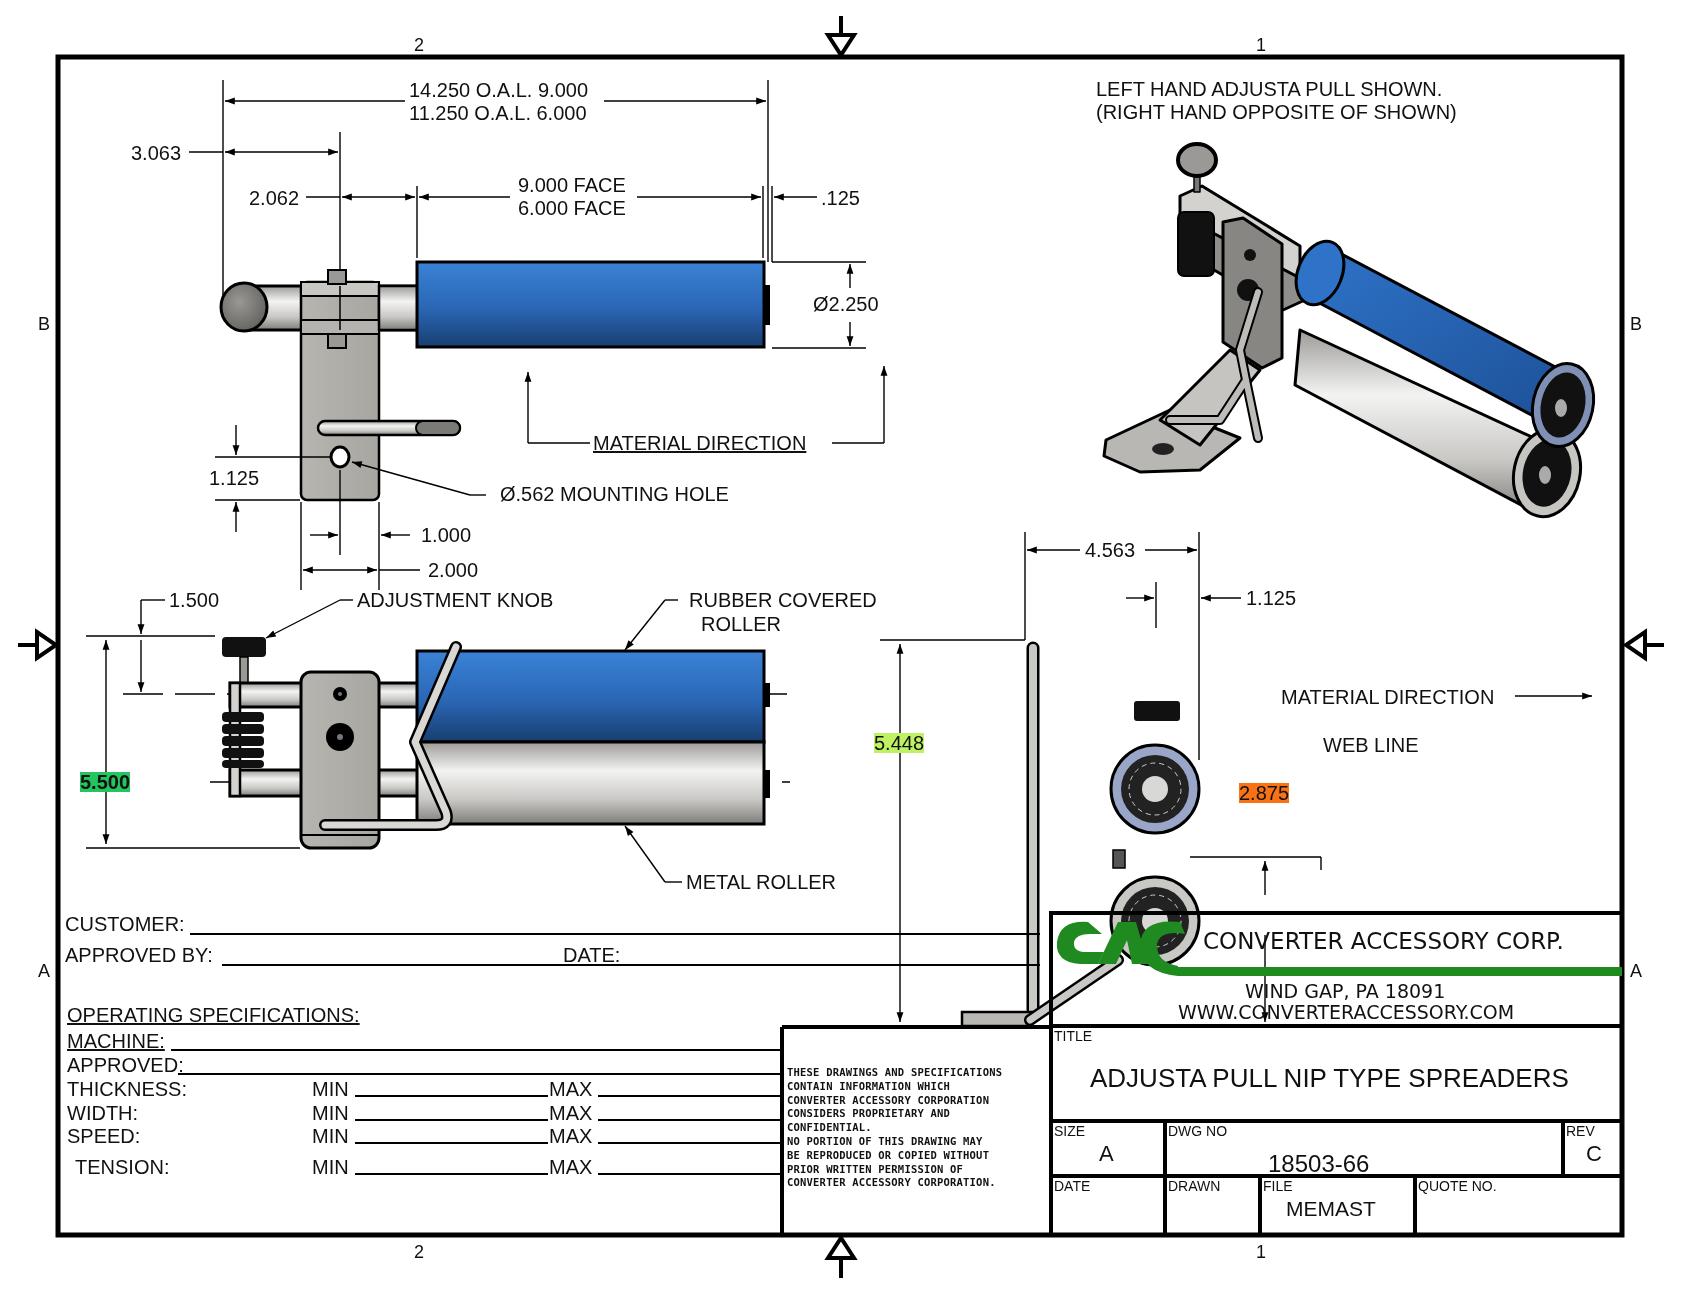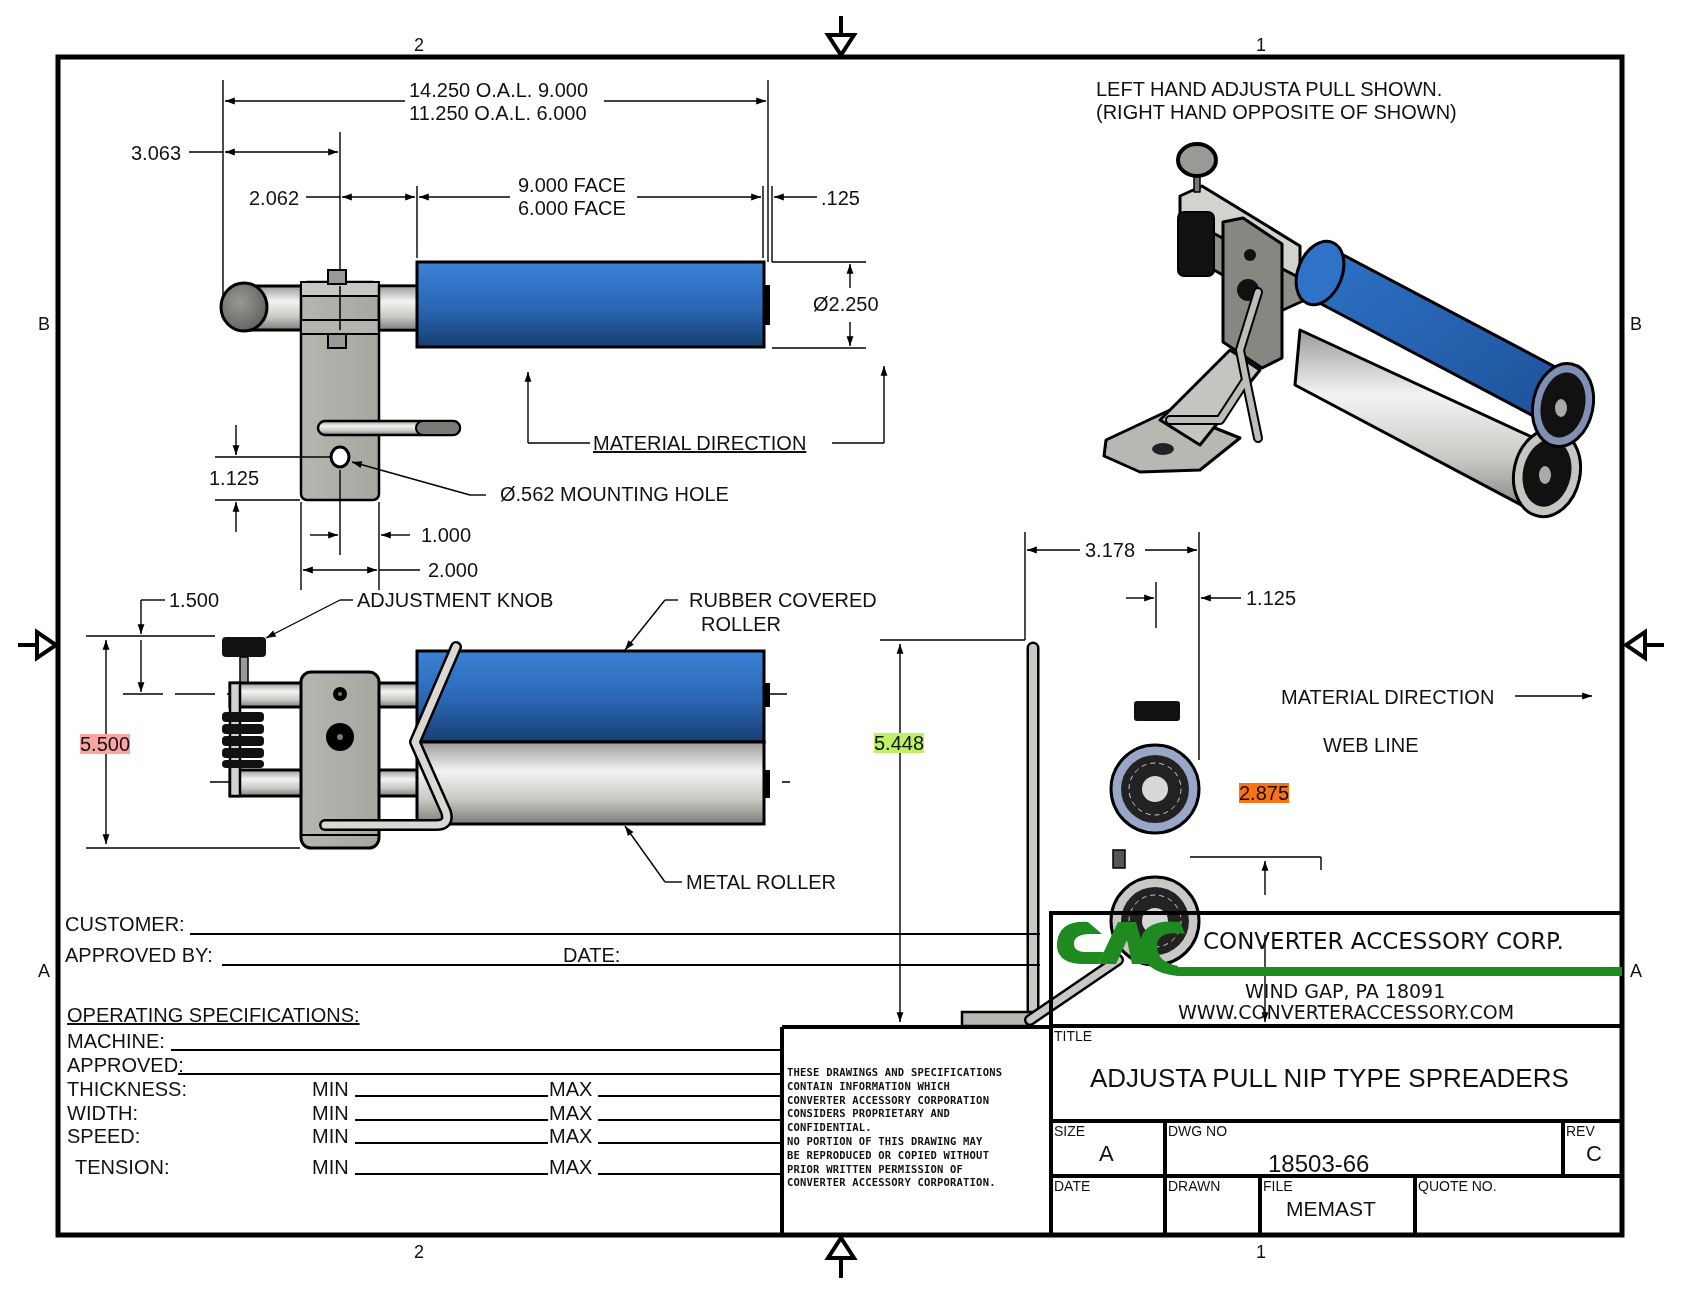--- a/index.html
+++ b/index.html
@@ -335,38 +335,38 @@
 <div class="t lbl ul" style="left:593px;top:433px;">MATERIAL DIRECTION</div>
 <div class="t dim" style="left:209px;top:468px;">1.125</div>
 <div class="t lbl" style="left:500px;top:484px;">Ø.562 MOUNTING HOLE</div>
 <div class="t dim" style="left:421px;top:525px;">1.000</div>
 <div class="t dim" style="left:428px;top:560px;">2.000</div>
 
 <div class="t dim" style="left:169px;top:590px;">1.500</div>
 <div class="t lbl" style="left:357px;top:590px;">ADJUSTMENT KNOB</div>
 <div class="t lbl" style="left:689px;top:590px;">RUBBER COVERED</div>
 <div class="t lbl" style="left:689px;top:614px;margin-left:12px;">ROLLER</div>
-<div class="t dim" style="left:80px;top:734px;background:#fca5a5;">5.500</div>
+<div class="t dim" style="left:80px;top:772px;background:#22c55e;font-weight:bold;">5.500</div>
 <div class="t lbl" style="left:686px;top:872px;">METAL ROLLER</div>
 
-<div class="t dim" style="left:1085px;top:540px;">3.178</div>
+<div class="t dim" style="left:1085px;top:540px;">4.563</div>
 <div class="t dim" style="left:1246px;top:588px;">1.125</div>
 <div class="t dim" style="left:874px;top:733px;background:#bef264;">5.448</div>
 <div class="t lbl" style="left:1281px;top:687px;">MATERIAL DIRECTION</div>
 <div class="t lbl" style="left:1323px;top:735px;">WEB LINE</div>
 <div class="t dim" style="left:1239px;top:783px;background:#f97316;">2.875</div>
 
 <div class="t lbl" style="left:1096px;top:79px;">LEFT HAND ADJUSTA PULL SHOWN.</div>
 <div class="t lbl" style="left:1096px;top:102px;">(RIGHT HAND OPPOSITE OF SHOWN)</div>
 
 <div class="t lbl" style="left:65px;top:914px;">CUSTOMER:</div>
 <div class="t lbl" style="left:65px;top:945px;">APPROVED BY:</div>
 <div class="t lbl" style="left:563px;top:945px;">DATE:</div>
 <div class="t lbl ul" style="left:67px;top:1005px;">OPERATING SPECIFICATIONS:</div>
-<div class="t lbl" style="left:67px;top:1031px;">MACHINE:</div>
+<div class="t lbl" style="left:67px;top:1031px;text-decoration:underline;">MACHINE:</div>
 <div class="t lbl" style="left:67px;top:1055px;">APPROVED:</div>
 
 <div class="t lbl" style="left:67px;top:1079px;">THICKNESS:</div>
 <div class="t lbl" style="left:312px;top:1079px;">MIN</div>
 <div class="t lbl" style="left:549px;top:1079px;">MAX</div>
 
 <div class="t lbl" style="left:67px;top:1103px;">WIDTH:</div>
 <div class="t lbl" style="left:312px;top:1103px;">MIN</div>
 <div class="t lbl" style="left:549px;top:1103px;">MAX</div>
 

